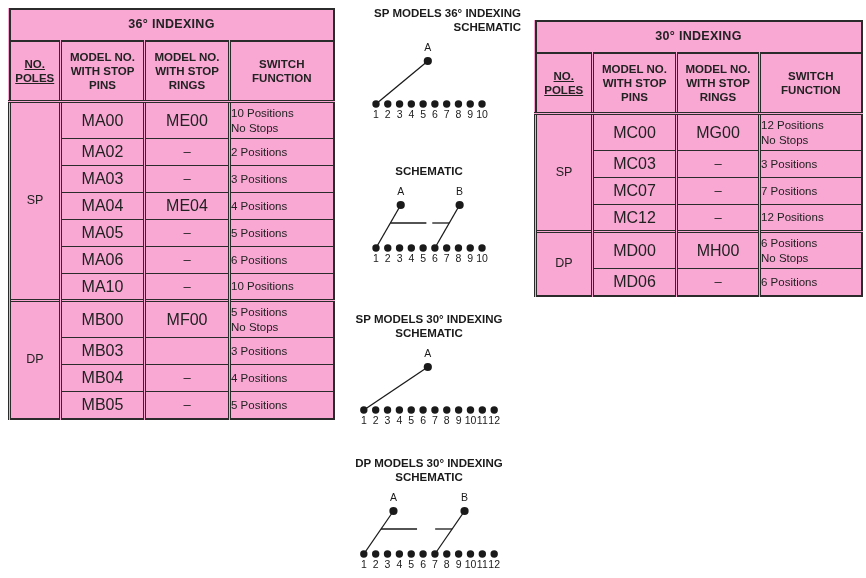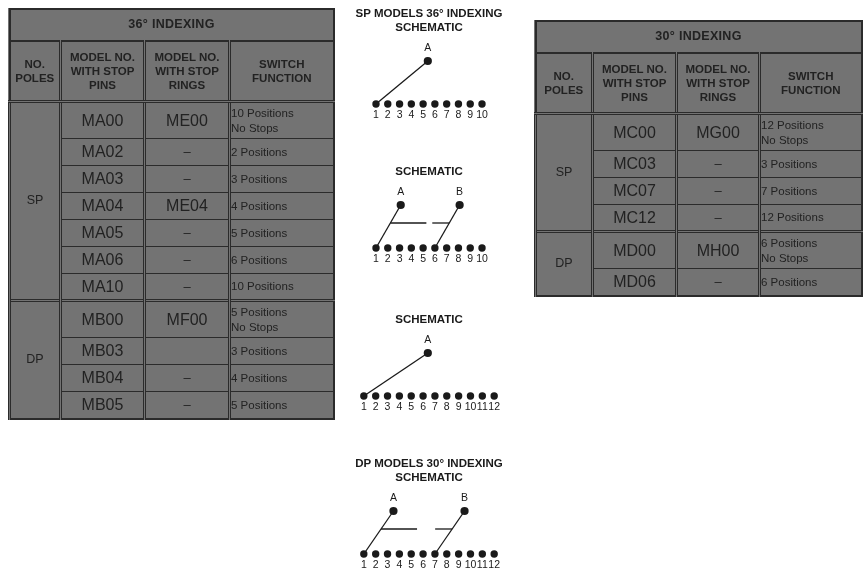--- a/index.html
+++ b/index.html
@@ -1,27 +1,27 @@
 <!DOCTYPE html>
 <html><head>
 <meta charset="utf-8">
 <style>
   html,body{margin:0;padding:0;background:#ffffff;}
   .canvas{position:relative;width:866px;height:578px;background:#ffffff;overflow:hidden;
           font-family:"Liberation Sans",sans-serif;color:#1a1a1a;}
 
   
-  table.idx{position:absolute;border-collapse:collapse;table-layout:fixed;background:#737373;
+  table.idx{position:absolute;border-collapse:collapse;table-layout:fixed;background:#f9a8d4;
             border:2px solid #2b2b2b;}
   table.idx th, table.idx td{color:#222;vertical-align:middle;line-height:1.22;padding:0;}
   th.title-cell{border-bottom:2px solid #2b2b2b;font-size:12.5px;font-weight:bold;height:30px;
                 text-align:center;letter-spacing:.3px;}
   tr.head-row th{border-left:3px double #2b2b2b;border-bottom:3px double #2b2b2b;
                  font-size:11.5px;font-weight:bold;height:58px;text-align:center;white-space:pre-line;}
-  tr.head-row th:first-child{border-left:none;}
+  tr.head-row th:first-child{border-left:none;text-decoration:underline;}
   table.idx td{border-left:3px double #2b2b2b;border-top:1px solid #2b2b2b;}
   td.poles{border-left:none;font-size:12.5px;text-align:center;color:#222;}
   tr.group-start td{border-top:3px double #2b2b2b;}
   td.model{font-size:16px;font-weight:normal;color:#9E1B32;text-align:center;}
   td.dash{font-size:13px;color:#222;text-align:center;}
   td.func{font-size:11.5px;text-align:left;padding-left:11px;white-space:pre-line;color:#222;}
   tr.rr{height:27px;} tr.rr.tall{height:37px;}
 
   
   .schem{position:absolute;width:184px;text-align:center;}
@@ -175,21 +175,21 @@
 No Stops</td>
         </tr>
         <tr class="rr">
           <td class="model">MD06</td>
           <td class="dash">–</td>
           <td class="func">6 Positions</td>
         </tr>
       </tbody>
   </table>
 
-  <div class="schem" style="left:337px;top:6px;" id="schem-0">
+  <div class="schem" style="left:337px;top:6px;text-align:right;" id="schem-0">
     <div class="schem-title">SP MODELS 36° INDEXING</div>
     <div class="schem-title">SCHEMATIC</div>
   <svg width="184" height="88">
         <line x1="90.822" y1="27" x2="38.99" y2="70" stroke="#1a1a1a" stroke-width="1.3"></line>
         <circle cx="38.99" cy="70" r="3.7" fill="#1a1a1a"></circle>
         <text x="38.99" y="84" text-anchor="middle" fill="#1a1a1a" font-size="10.5" font-family="Liberation Sans, sans-serif">1</text>
         <circle cx="50.77" cy="70" r="3.7" fill="#1a1a1a"></circle>
         <text x="50.77" y="84" text-anchor="middle" fill="#1a1a1a" font-size="10.5" font-family="Liberation Sans, sans-serif">2</text>
         <circle cx="62.55" cy="70" r="3.7" fill="#1a1a1a"></circle>
         <text x="62.55" y="84" text-anchor="middle" fill="#1a1a1a" font-size="10.5" font-family="Liberation Sans, sans-serif">3</text>
@@ -240,20 +240,21 @@
         <circle cx="145.01" cy="70" r="3.7" fill="#1a1a1a"></circle>
         <text x="145.01" y="84" text-anchor="middle" fill="#1a1a1a" font-size="10.5" font-family="Liberation Sans, sans-serif">10</text>
         <circle cx="63.728" cy="27" r="4.1000000000000005" fill="#1a1a1a"></circle>
         <text x="63.728" y="17" text-anchor="middle" fill="#1a1a1a" font-size="10.5" font-family="Liberation Sans, sans-serif">A</text>
         <circle cx="122.62799999999999" cy="27" r="4.1000000000000005" fill="#1a1a1a"></circle>
         <text x="122.62799999999999" y="17" text-anchor="middle" fill="#1a1a1a" font-size="10.5" font-family="Liberation Sans, sans-serif">B</text>
       </svg>
     </div>
 
   <div class="schem" style="left:337px;top:312px;" id="schem-2">
+    <div class="schem-title">SP MODELS 30° INDEXING</div>
     <div class="schem-title">SCHEMATIC</div>
   <svg width="184" height="88">
         <line x1="90.815" y1="27" x2="26.825000000000003" y2="70" stroke="#1a1a1a" stroke-width="1.3"></line>
         <circle cx="26.825000000000003" cy="70" r="3.7" fill="#1a1a1a"></circle>
         <text x="26.825000000000003" y="84" text-anchor="middle" fill="#1a1a1a" font-size="10.5" font-family="Liberation Sans, sans-serif">1</text>
         <circle cx="38.675000000000004" cy="70" r="3.7" fill="#1a1a1a"></circle>
         <text x="38.675000000000004" y="84" text-anchor="middle" fill="#1a1a1a" font-size="10.5" font-family="Liberation Sans, sans-serif">2</text>
         <circle cx="50.525000000000006" cy="70" r="3.7" fill="#1a1a1a"></circle>
         <text x="50.525000000000006" y="84" text-anchor="middle" fill="#1a1a1a" font-size="10.5" font-family="Liberation Sans, sans-serif">3</text>
         <circle cx="62.375" cy="70" r="3.7" fill="#1a1a1a"></circle>

